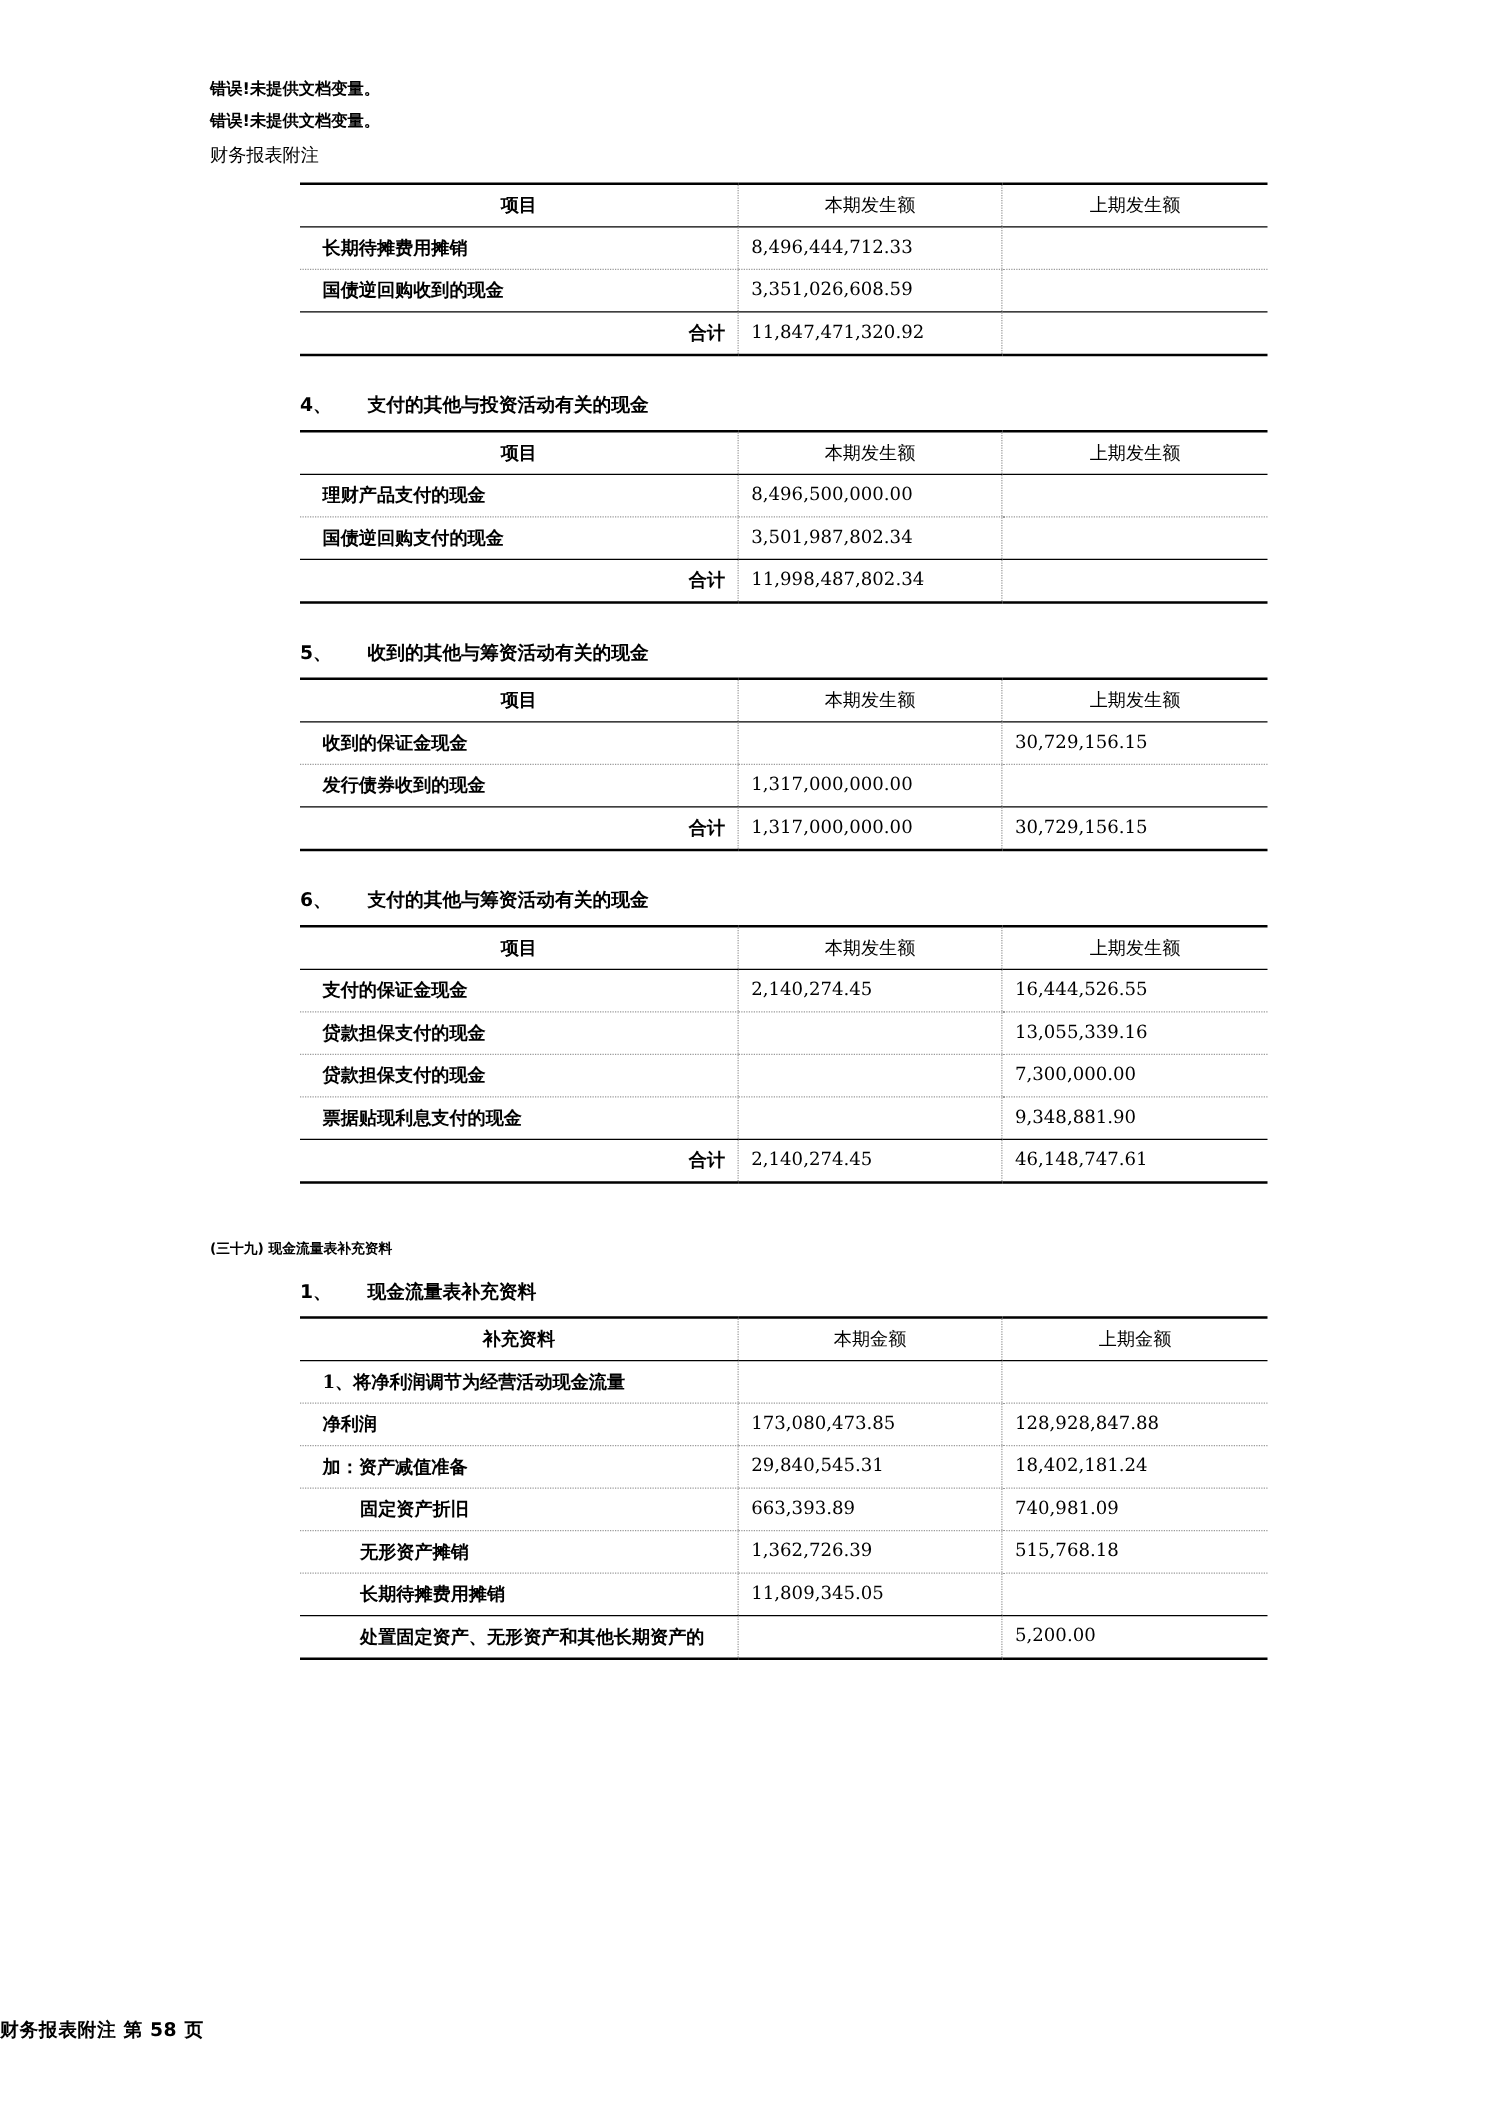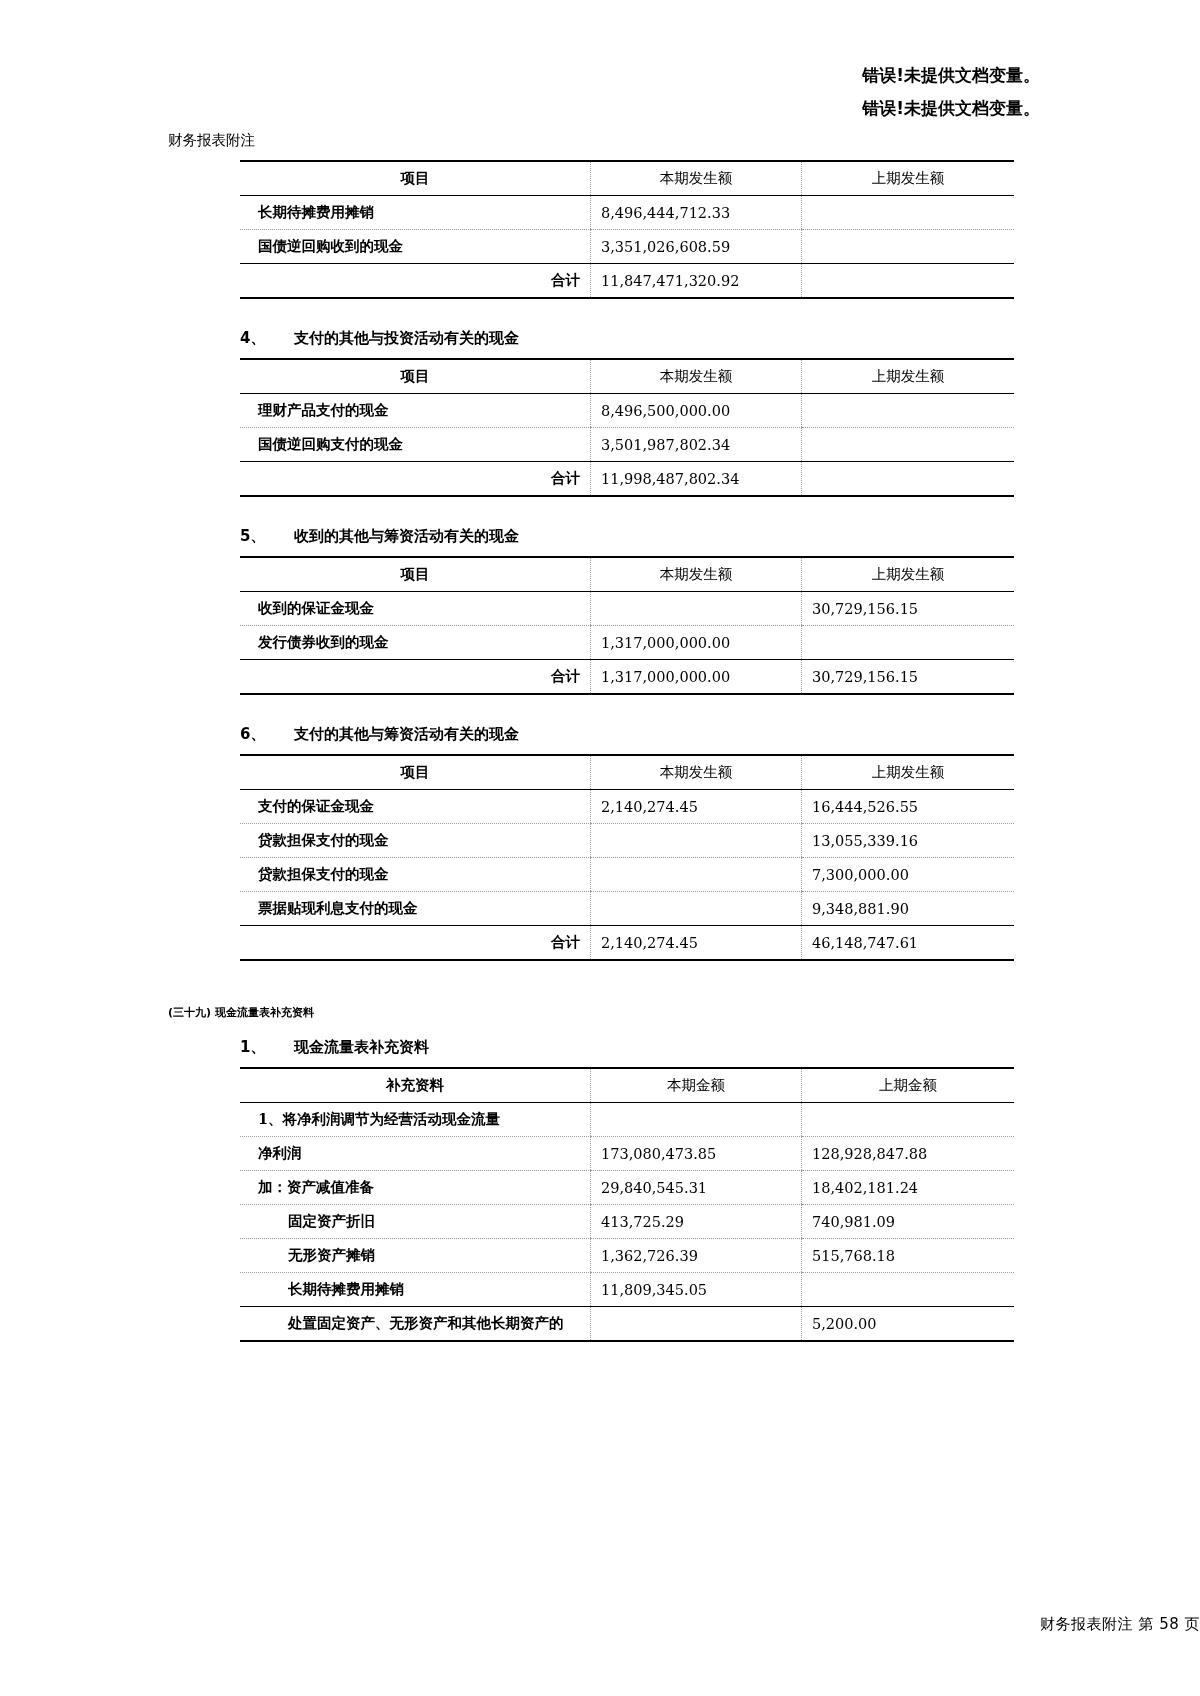--- a/index.html
+++ b/index.html
@@ -15,25 +15,24 @@
   }
   .page {
     position: relative;
     width: 1200px;
     height: 1696px;
     box-sizing: border-box;
     padding: 60px 160px 0 168px;
   }
   .header-block {
     font-family: "DejaVu Sans", "Liberation Sans", sans-serif;
-    font-size: 17px;
+    font-size: 13px;
     line-height: 1.85;
     font-weight: bold;
     margin-bottom: 2px;
-    text-align: right;
   }
   .header-sub {
     font-family: "DejaVu Serif", "Liberation Serif", serif;
     font-size: 14.5px;
     font-weight: normal;
     line-height: 1.9;
     margin-bottom: 6px;
   }
   table.fin {
     border-collapse: collapse;
@@ -81,23 +80,23 @@
     font-family: "DejaVu Sans", "Liberation Sans", sans-serif;
     font-weight: bold;
     font-size: 11px;
     margin: 44px 0 18px 0;
   }
   .footer {
     position: absolute;
     left: 0;
     right: 0;
     bottom: 62px;
-    text-align: right;
-    font-family: "DejaVu Sans", "Liberation Sans", sans-serif;
-    font-weight: normal;
+    text-align: left;
+    font-family: "DejaVu Sans", "Liberation Sans", sans-serif;
+    font-weight: bold;
     font-size: 15px;
     letter-spacing: 0.5px;
   }
 </style>
 </head>
 <body>
 
 <div class="page">
 
   <div>
@@ -260,21 +259,21 @@
         <td class="c-cur num">173,080,473.85</td>
         <td class="c-prev num">128,928,847.88</td>
       </tr>
       <tr>
         <td class="c-item txt-item indent1">加：资产减值准备</td>
         <td class="c-cur num">29,840,545.31</td>
         <td class="c-prev num">18,402,181.24</td>
       </tr>
       <tr>
         <td class="c-item txt-item indent2">固定资产折旧</td>
-        <td class="c-cur num">413,725.29</td>
+        <td class="c-cur num">663,393.89</td>
         <td class="c-prev num">740,981.09</td>
       </tr>
       <tr>
         <td class="c-item txt-item indent2">无形资产摊销</td>
         <td class="c-cur num">1,362,726.39</td>
         <td class="c-prev num">515,768.18</td>
       </tr>
       <tr>
         <td class="c-item txt-item indent2">长期待摊费用摊销</td>
         <td class="c-cur num">11,809,345.05</td>

